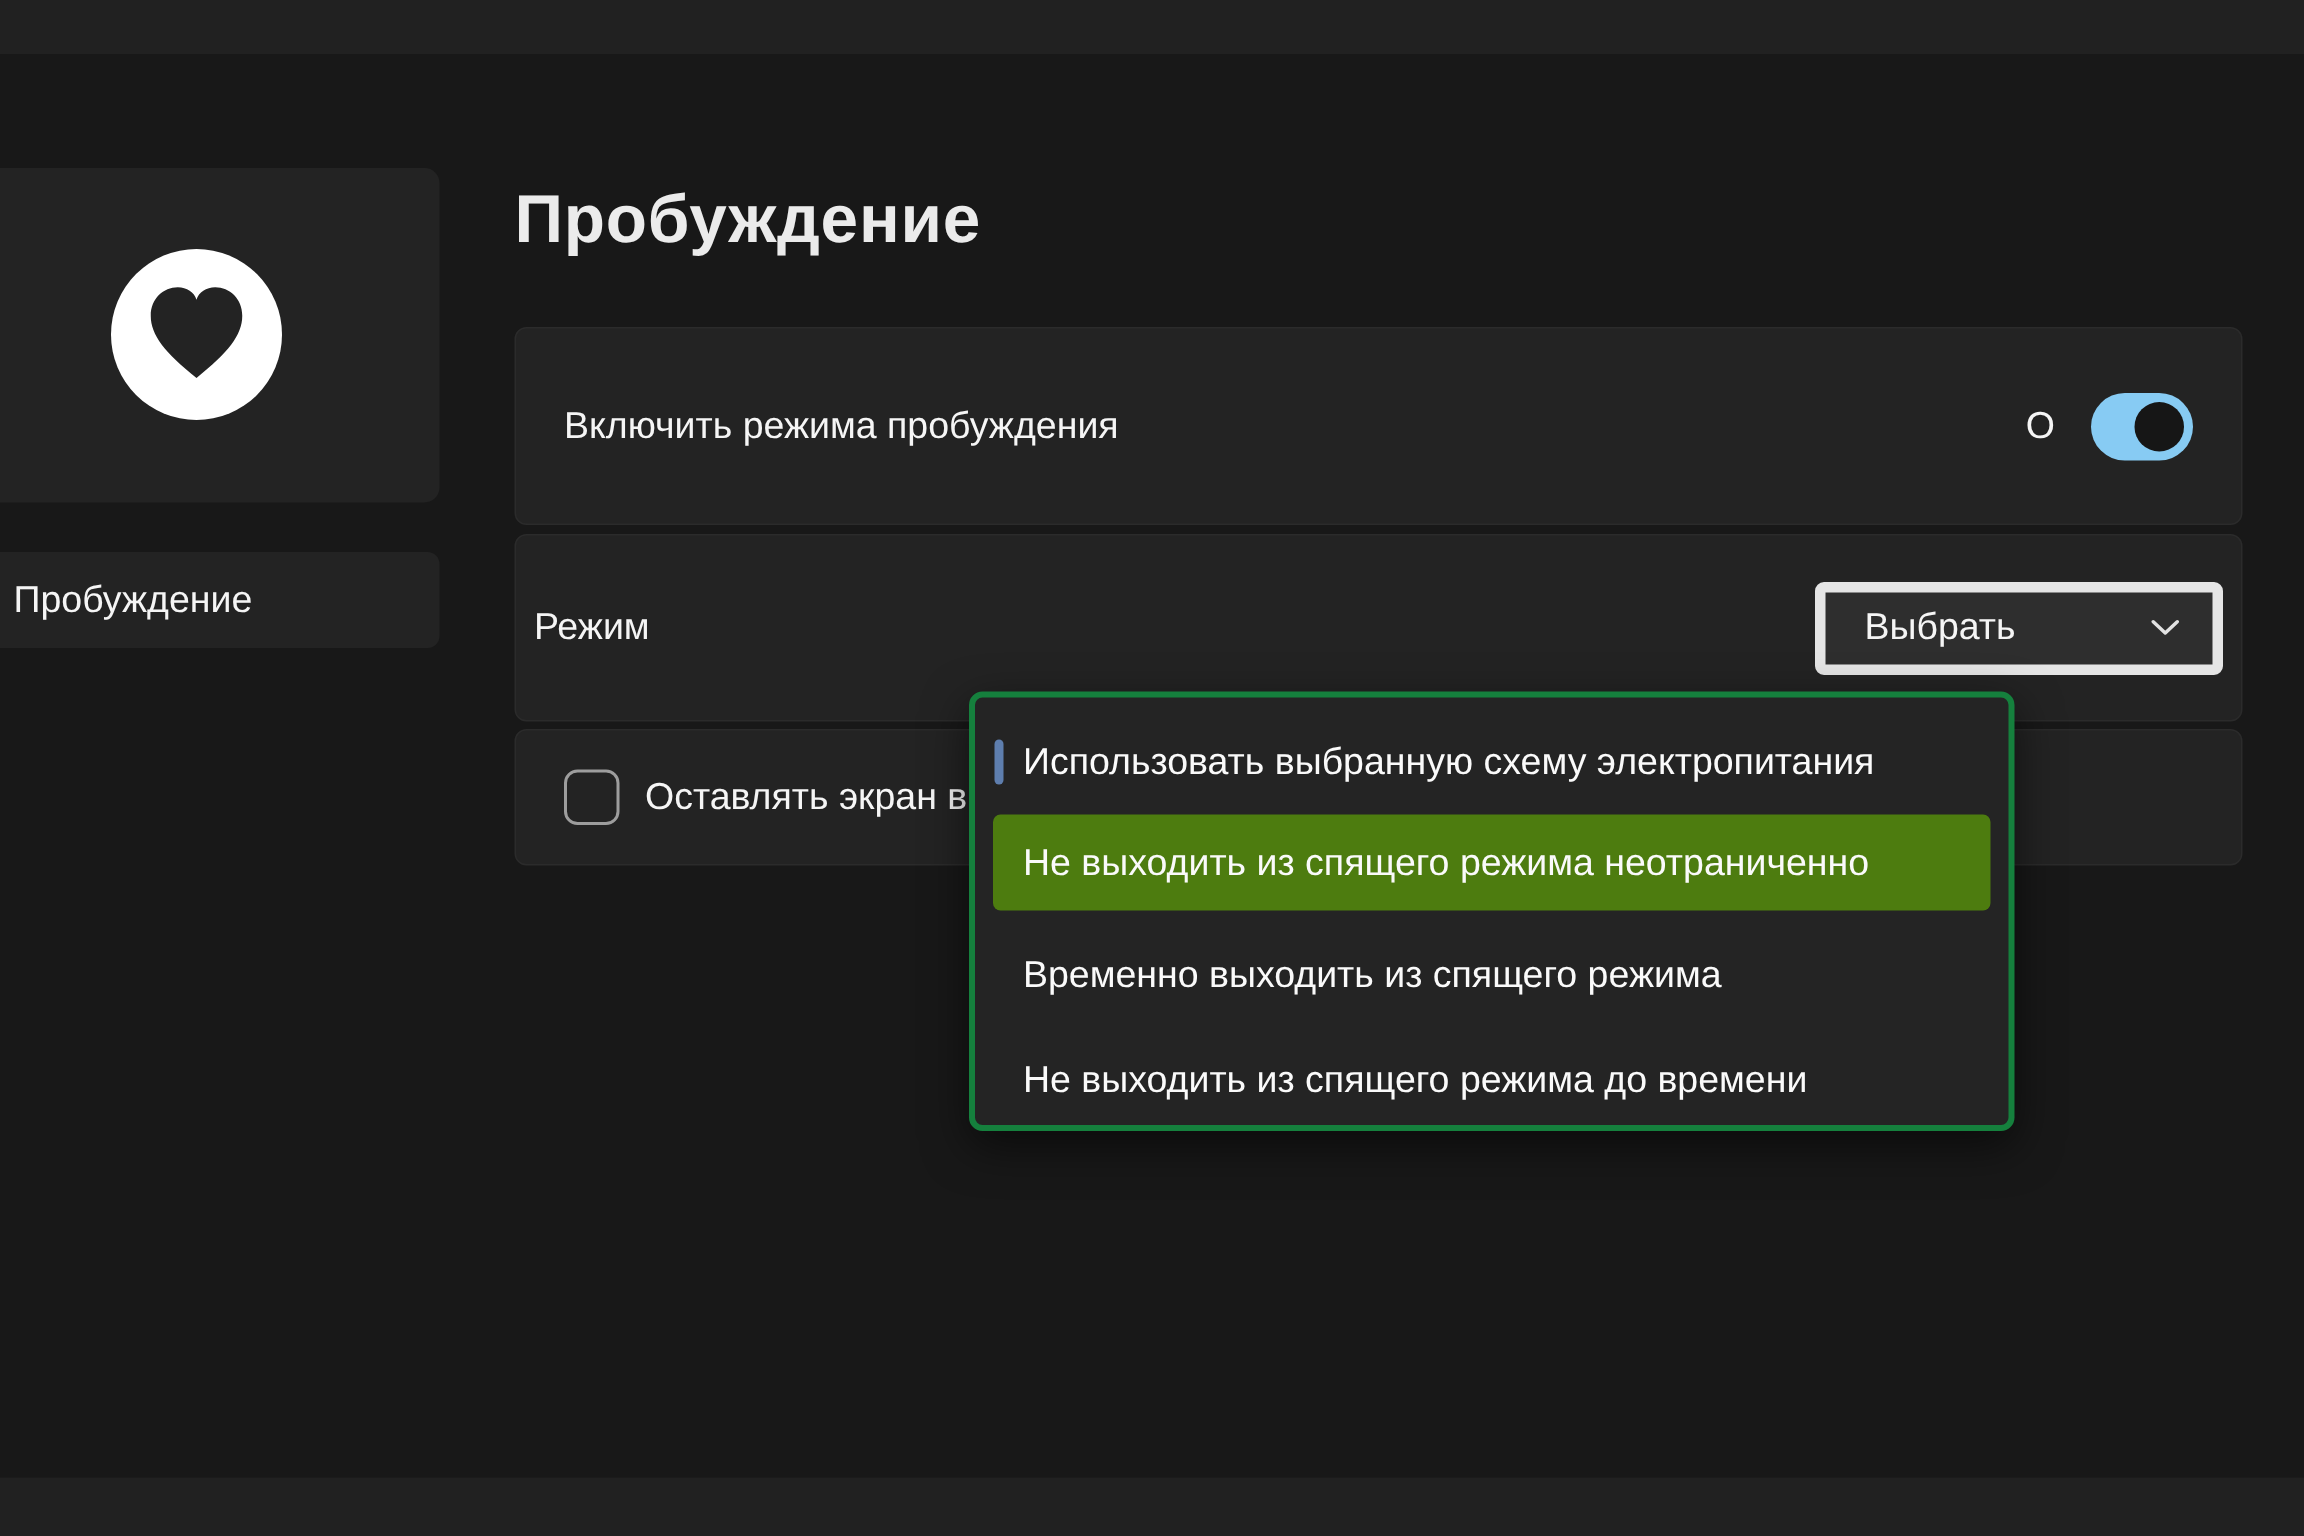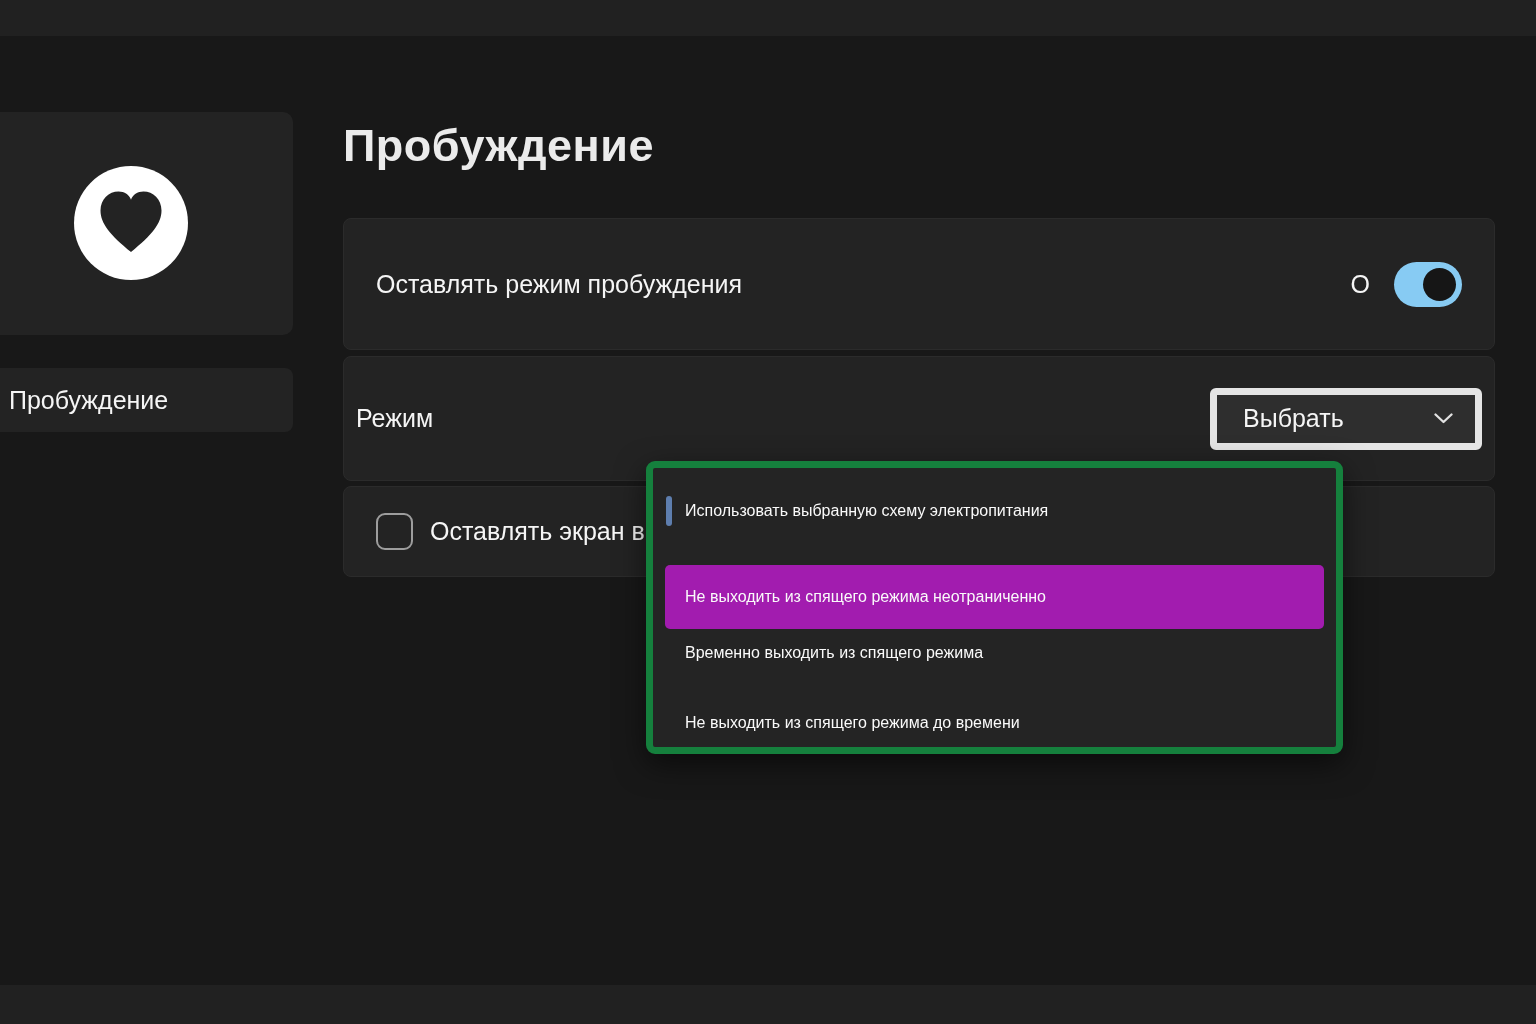--- a/index.html
+++ b/index.html
@@ -67,27 +67,27 @@
   
   .checkbox{
     width:37px;height:37px;box-sizing:border-box;flex:0 0 auto;
     border:2.5px solid #9d9d9d;border-radius:9px;background:transparent;
     margin-right:17px;
   }
 
   
   .menu{
     position:absolute;left:646px;top:425px;width:697px;height:293px;
-    background:#242424;border:7px solid #15803d;border-radius:9px;
+    background:#242424;border:4px solid #15803d;border-radius:9px;
     box-sizing:border-box;box-shadow:0 10px 30px rgba(0,0,0,.55);
-    color:#fafafa;font-size:16px;
+    color:#fafafa;font-size:25px;
   }
   .menu-item{position:absolute;left:12px;right:12px;display:flex;align-items:center;}
   .mi-1{top:17px;height:52px;padding-left:20px;}
-  .mi-2{top:97px;height:64px;background:#a21caf;border-radius:5px;padding-left:20px;text-align:right;}
+  .mi-2{top:78px;height:64px;background:#4d7c0f;border-radius:5px;padding-left:20px;text-align:right;}
   .mi-3{top:154px;height:62px;padding-left:20px;}
   .mi-4{top:224px;height:62px;padding-left:20px;}
   .sel-pill{
     position:absolute;left:1px;top:11px;width:6px;height:30px;
     background:#5e7eae;border-radius:3px;
   }
 </style>
 </head>
 <body>
 
@@ -109,21 +109,21 @@
       </svg>
     </div>
 
     <div class="nav-item">
       <span>Пробуждение</span>
     </div>
 
     <div class="page-title">Пробуждение</div>
 
     <div class="card card-toggle">
-      <span>Оставлять режим пробуждения</span>
+      <span>Включить режима пробуждения</span>
       <span class="spacer"></span>
       <span class="toggle-state">О</span>
       <div class="toggle">
         <div class="knob"></div>
       </div>
     </div>
 
     <div class="card card-mode">
       <span>Режим</span>
       <span class="spacer"></span>

